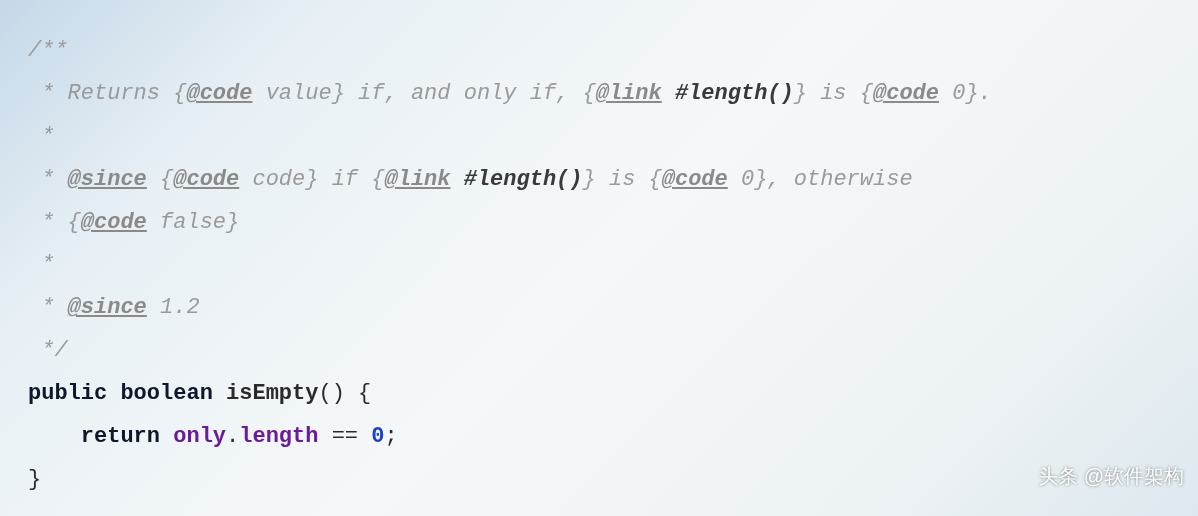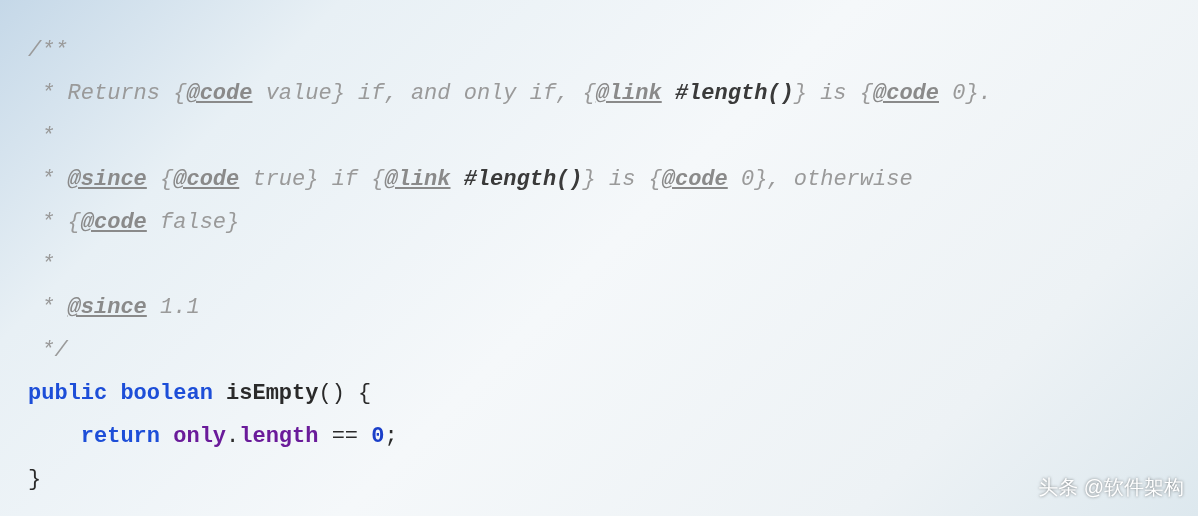--- a/index.html
+++ b/index.html
@@ -28,21 +28,21 @@
     font-weight: 600;
     text-decoration: underline;
   }
   .doc-link-bold {
     color: #3a3a3a;
     font-style: italic;
     font-weight: 700;
     margin-top: 36px;
   }
   .keyword {
-    color: #1d4ed8;
+    color: #0f172a;
     font-weight: 700;
   }
   .identifier {
     color: #2a2a2a;
     font-weight: 600;
   }
   .field {
     color: #6a1b9a;
     font-weight: 600;
   }
@@ -52,38 +52,38 @@
   }
   .plain {
     color: #2a2a2a;
   }
   .brace {
     color: #2a2a2a;
     font-weight: 500;
   }
   .watermark {
     position: absolute;
-    bottom: 9px;
+    bottom: 20px;
     right: 14px;
     font-family: sans-serif;
     font-size: 20px;
     color: #ffffff;
     font-style: normal;
     text-shadow: 0 0 3px rgba(0,0,0,0.5);
     font-weight: 500;
   }
 </style>
 </head>
 <body>
 
 <div class="code-container"><span class="comment">/**</span>
 <span class="comment"><span> * Returns {</span><span class="doc-tag">@code</span><span> value} if, and only if, {</span><span class="doc-tag">@link</span><span> </span><span class="doc-link-bold">#length()</span><span>} is {</span><span class="doc-tag">@code</span><span> 0}.</span></span>
 <span class="comment"> *</span>
-<span class="comment"><span> * </span><span class="doc-tag">@since</span><span> {</span><span class="doc-tag">@code</span><span> true} if {</span><span class="doc-tag">@link</span><span> </span><span class="doc-link-bold">#length()</span><span>} is {</span><span class="doc-tag">@code</span><span> 0}, otherwise</span></span>
+<span class="comment"><span> * </span><span class="doc-tag">@since</span><span> {</span><span class="doc-tag">@code</span><span> code} if {</span><span class="doc-tag">@link</span><span> </span><span class="doc-link-bold">#length()</span><span>} is {</span><span class="doc-tag">@code</span><span> 0}, otherwise</span></span>
 <span class="comment"><span> * {</span><span class="doc-tag">@code</span><span> false}</span></span>
 <span class="comment"> *</span>
-<span class="comment"><span> * </span><span class="doc-tag">@since</span><span> 1.1</span></span>
+<span class="comment"><span> * </span><span class="doc-tag">@since</span><span> 1.2</span></span>
 <span class="comment"> */</span>
 <span><span class="keyword">public</span><span class="plain"> </span><span class="keyword">boolean</span><span class="plain"> </span><span class="identifier">isEmpty</span><span class="plain">() </span><span class="brace">{</span></span>
 <span><span>    </span><span class="keyword">return</span><span> </span><span class="field">only</span><span class="plain">.</span><span class="field">length</span><span class="plain"> == </span><span class="number">0</span><span class="plain">;</span></span>
 <span class="brace">}</span></div>
 
 <div class="watermark">头条 @软件架构</div>
 
 </body></html>

